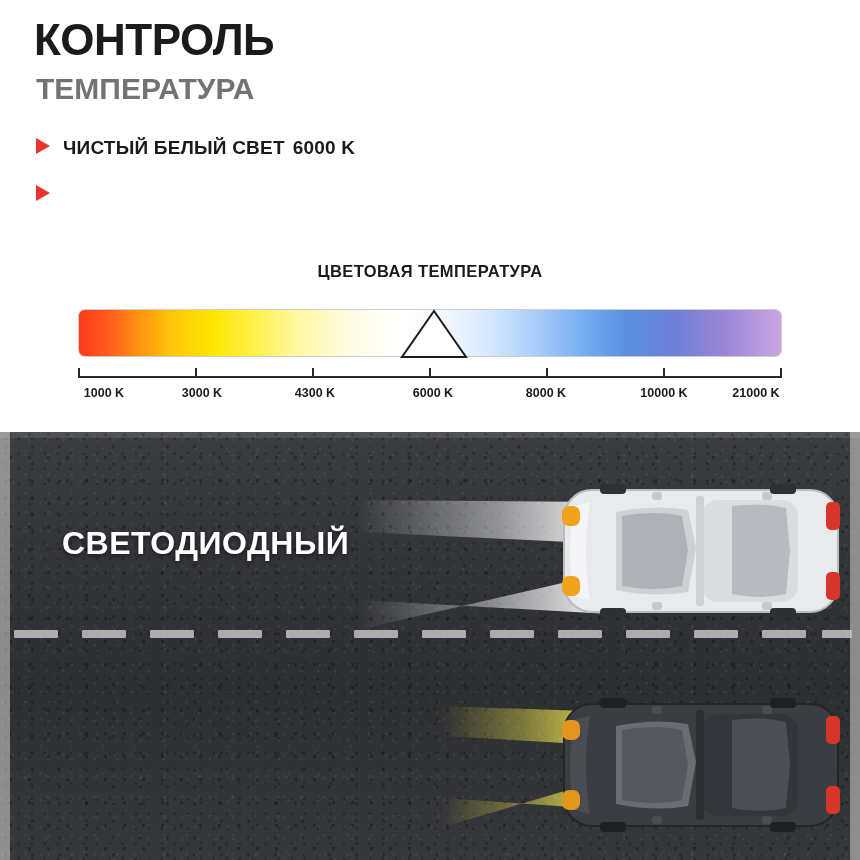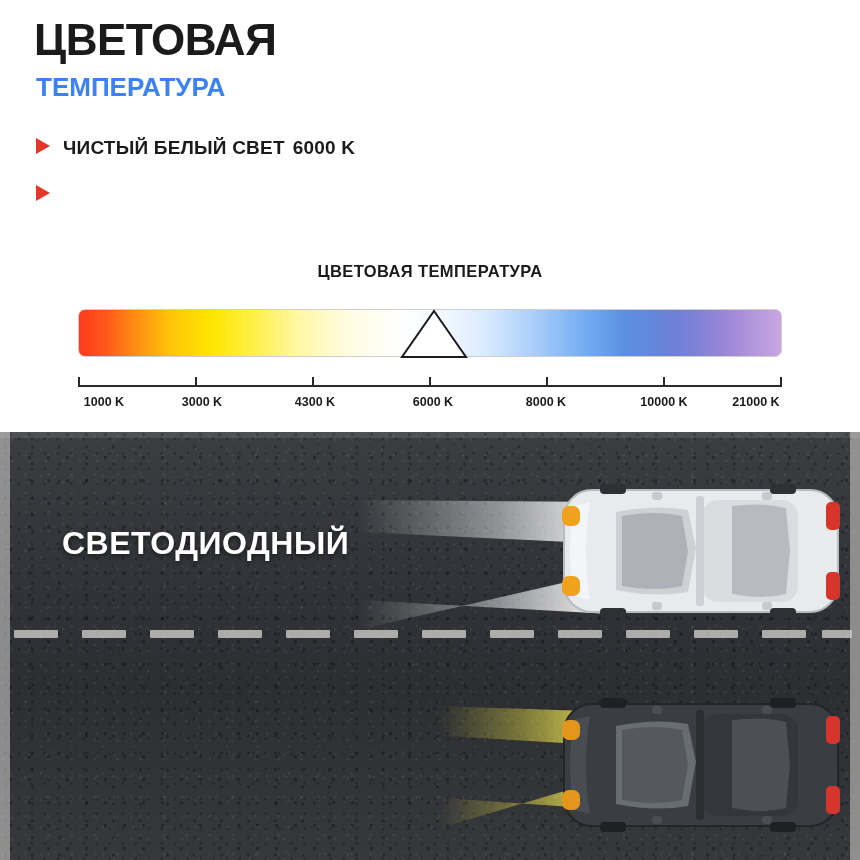--- a/index.html
+++ b/index.html
@@ -14,22 +14,22 @@
   
   .top { position: relative; height: 432px; background: #fff; padding: 0; }
 
   .title-main {
     position: absolute; left: 34px; top: 18px;
     font-size: 44px; font-weight: bold; letter-spacing: -0.5px;
     color: #1b1b1b; line-height: 1;
   }
   .title-sub {
     position: absolute; left: 36px; top: 74px;
-    font-size: 26px; font-weight: bold; letter-spacing: 0px;
-    color: #3b82f6; line-height: 1;
+    font-size: 30px; font-weight: bold; letter-spacing: 0px;
+    color: #737373; line-height: 1;
   }
 
   .bullets { position: absolute; left: 36px; top: 135px; width: 420px; }
   .bullet { display: flex; align-items: flex-start; margin-bottom: 22px; }
   .tri {
     width: 0; height: 0; flex: 0 0 auto;
     border-left: 14px solid #e8352a;
     border-top: 8px solid transparent;
     border-bottom: 8px solid transparent;
     margin-top: 3px; margin-right: 13px;
@@ -53,21 +53,21 @@
     background: linear-gradient(to right,
        #ff3a1e 0%, #ff5a1a 4%, #ff8c12 8%,
        #ffc40a 13%, #ffe600 19%, #fff04a 25%,
        #fff7a0 31%, #fffce0 38%, #ffffff 46%,
        #f2f8ff 52%, #d9eaff 58%, #a9cdfa 65%,
        #74adf2 72%, #5a8fe0 78%, #6d7fd6 85%,
        #9b86d8 92%, #c9a6e0 100%);
   }
   .marker-svg { position: absolute; left: 316px; top: -2px; }
 
-  .axis { position: relative; margin: 16px auto; width: 704px; height: 34px; }
+  .axis { position: relative; margin: 7px auto; width: 704px; height: 34px; }
   .axis-line {
     position: absolute; left: 0; top: 12px; width: 704px; height: 2px;
     background: #2a2a2a;
   }
   .tick {
     position: absolute; top: 4px; width: 2px; height: 10px; background: #2a2a2a;
   }
   .tick-label {
     position: absolute; top: 22px; font-size: 12.5px; font-weight: bold;
     color: #1b1b1b; transform: translateX(-50%); white-space: nowrap;
@@ -115,21 +115,21 @@
   .car { position: absolute; }
   svg { display: block; }
 </style>
 </head>
 <body>
 
 <div class="page">
 
   <div class="top">
 
-    <div class="title-main">ЦВЕТОВАЯ</div>
+    <div class="title-main">КОНТРОЛЬ</div>
     <div class="title-sub">ТЕМПЕРАТУРА</div>
 
     <div class="bullets">
       <div class="bullet">
         <span class="tri"></span>
         <span class="bullet-text"><span>ЧИСТЫЙ БЕЛЫЙ СВЕТ</span><span class="val">6000 K</span></span>
       </div>
       <div class="bullet">
         <span class="tri"></span>
       </div>

